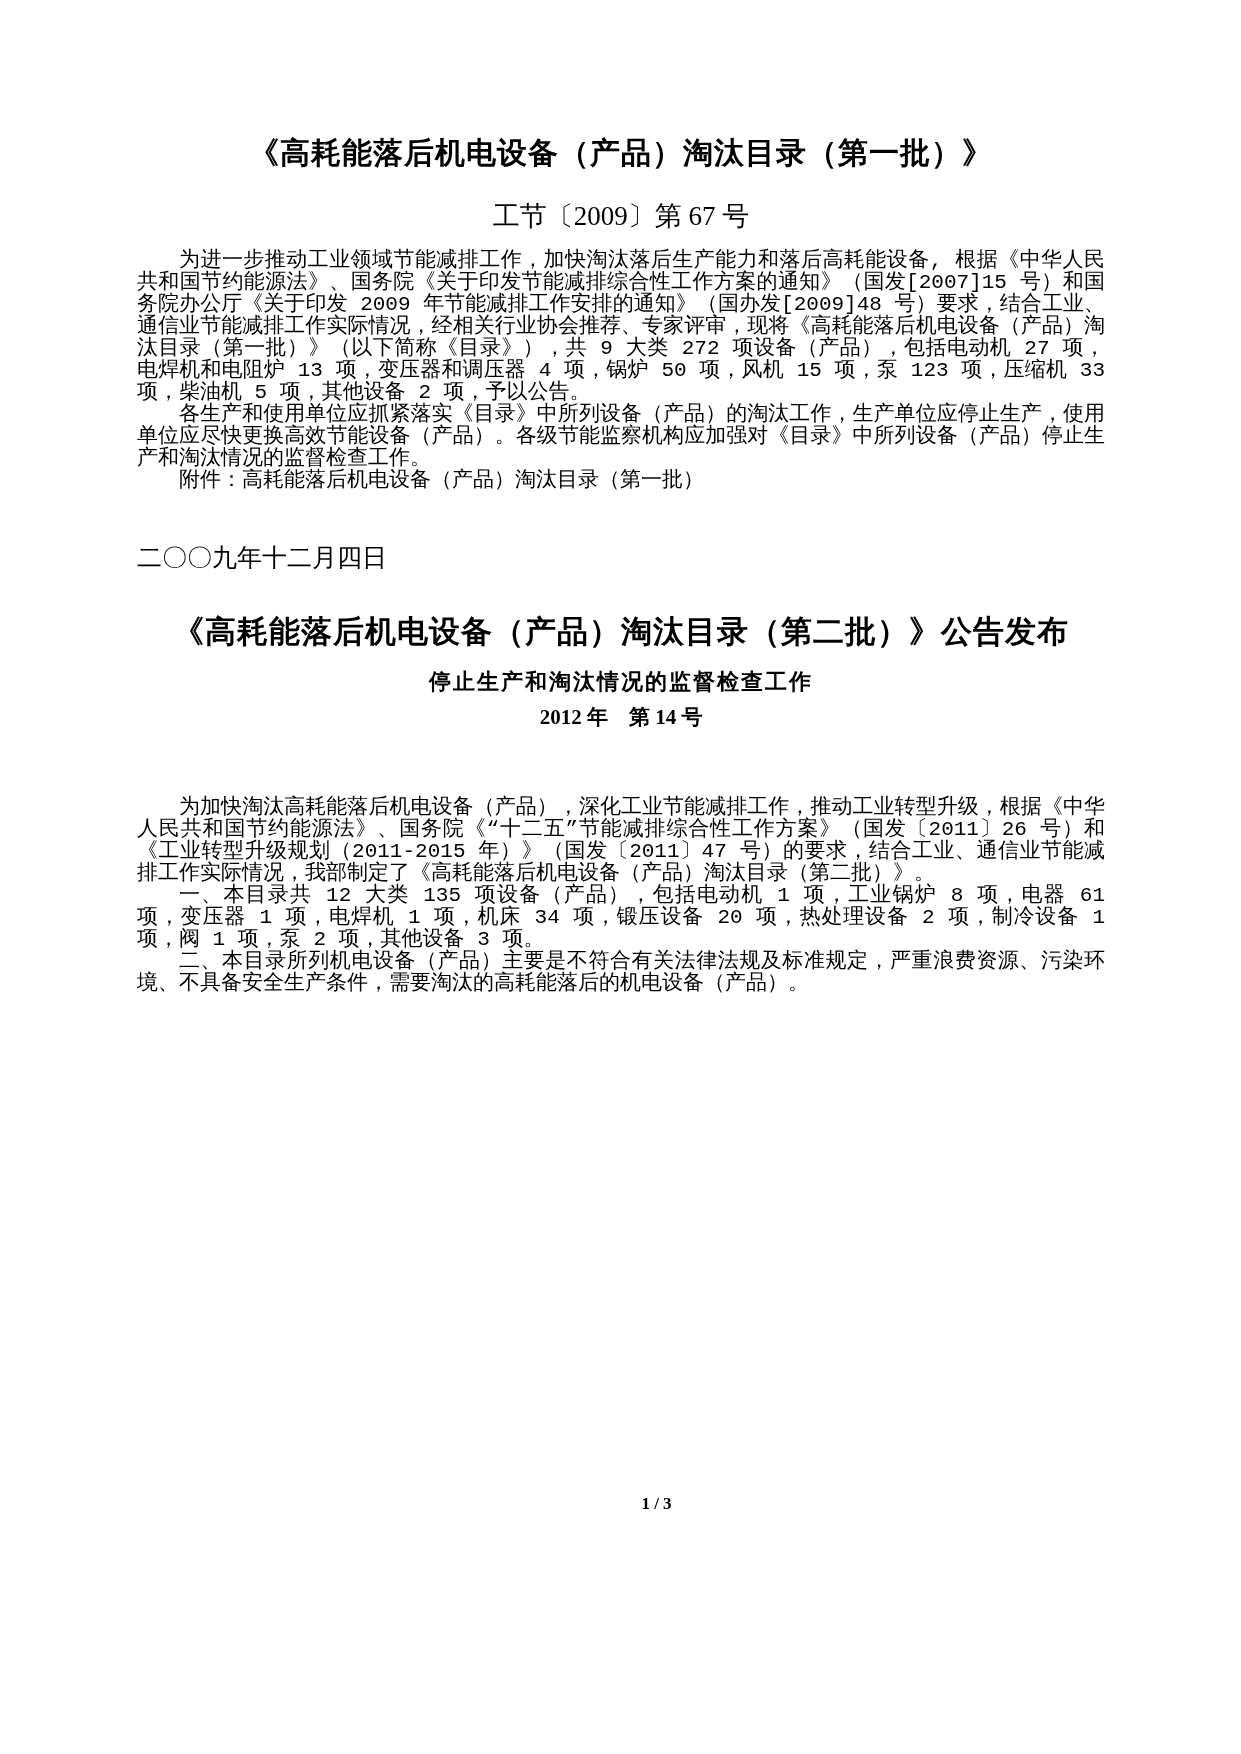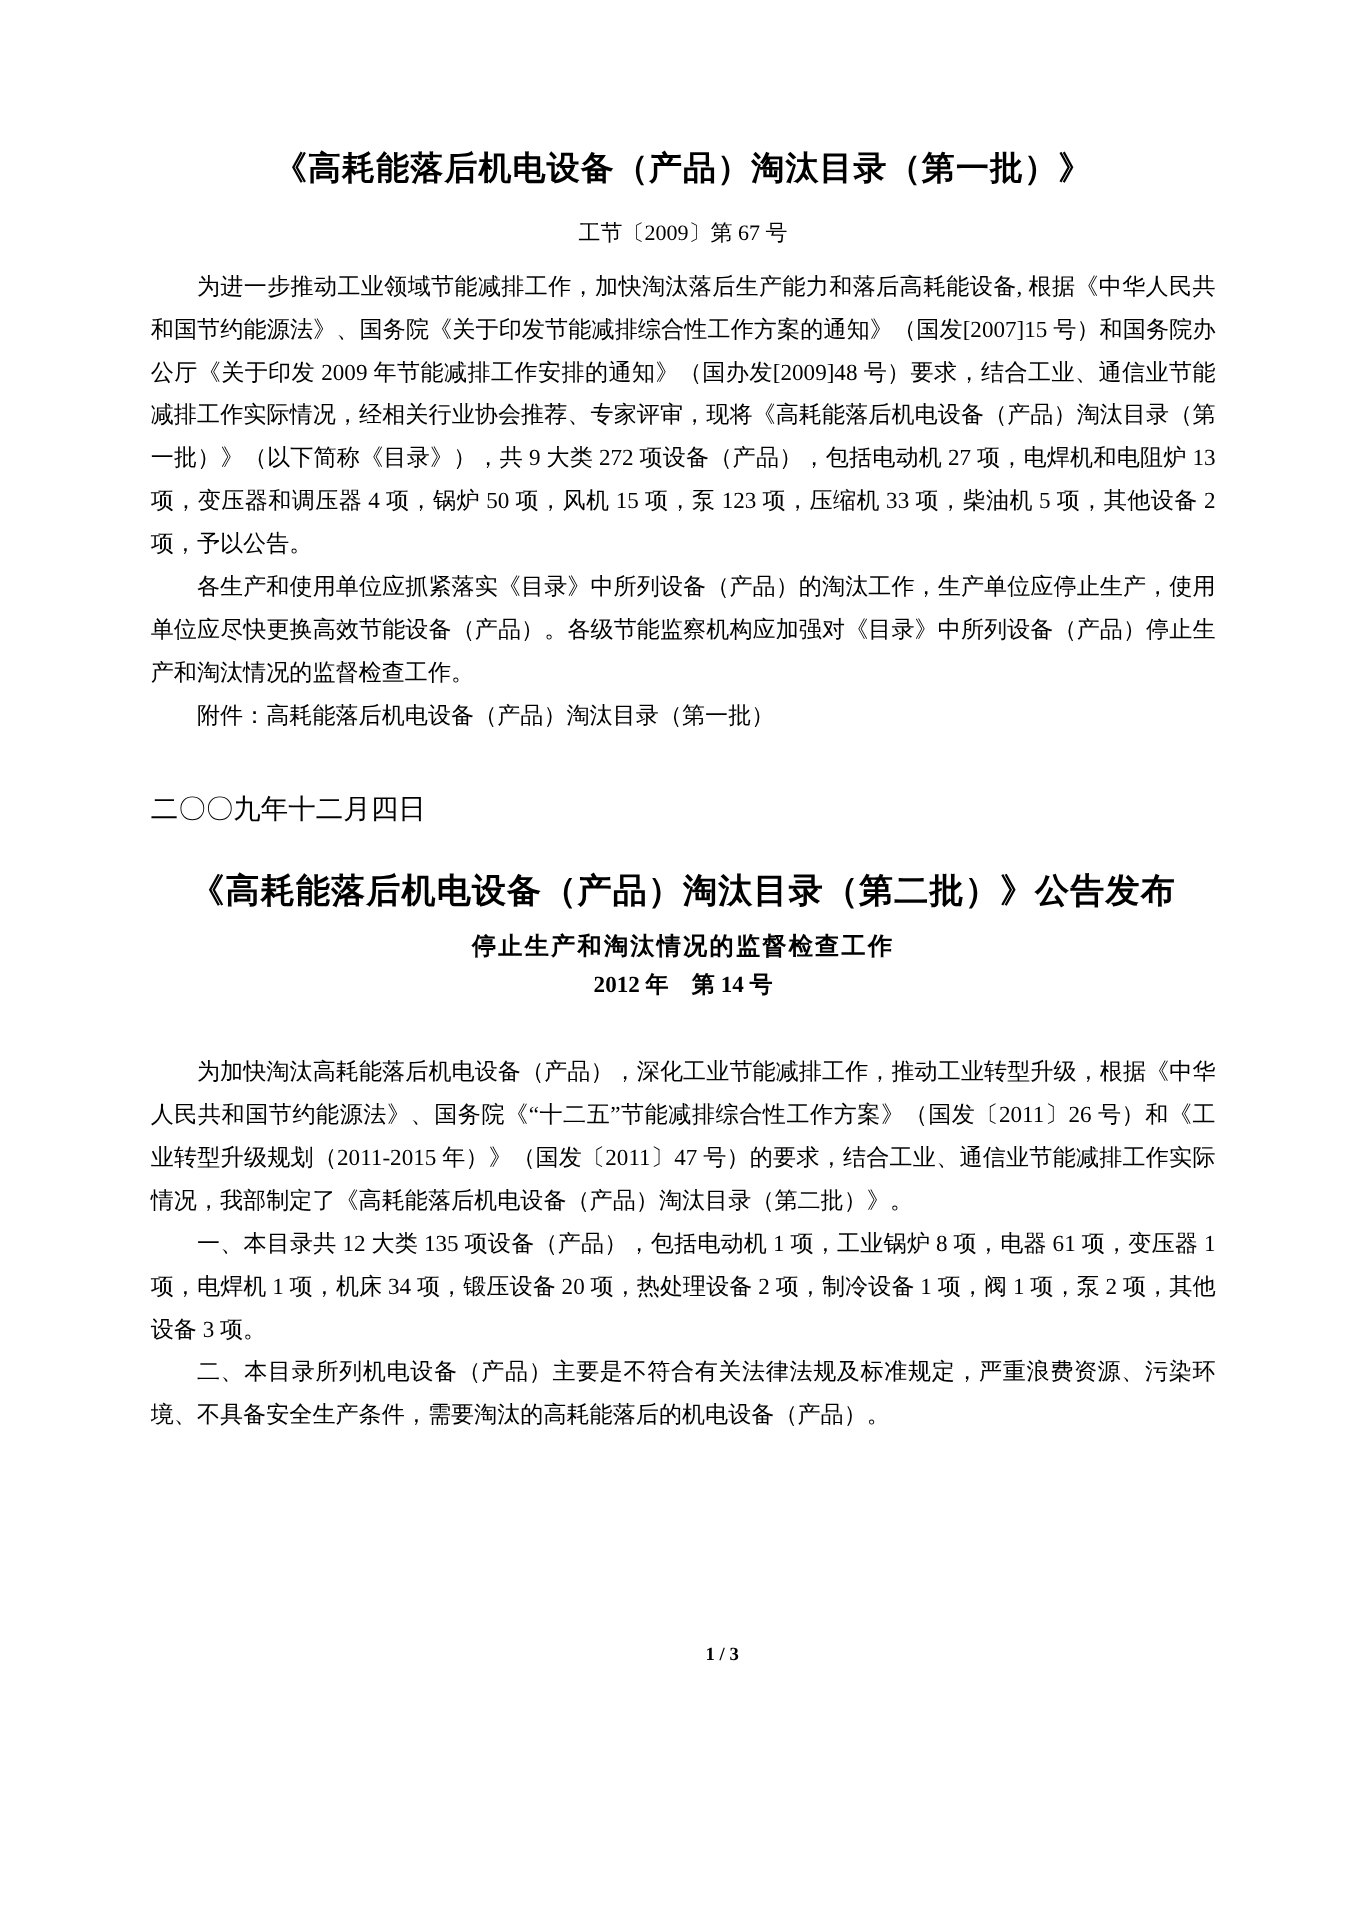--- a/index.html
+++ b/index.html
@@ -28,32 +28,33 @@
       margin: 0 0 24px 0;
       letter-spacing: 1px;
     }
     .a1-subtitle {
       font-size: 30px;
       font-weight: bold;
       text-align: center;
       margin: 0 0 16px 0;
     }
     .a1-docnum {
-      font-size: 20px;
+      font-size: 27px;
       font-weight: normal;
       text-align: center;
       margin: 0 0 16px 0;
     }
     p.body-par {
       font-size: 21px;
-      line-height: 39px;
+      line-height: 22px;
       text-align: justify;
       text-indent: 2em;
       margin: 0;
       word-break: break-all;
+      font-family: Liberation Mono, monospace;
     }
     .date-line {
       font-size: 25px;
       text-align: left;
       padding-right: 78px;
       margin-top: 49px;
     }
     .a2-title {
       font-size: 31px;
       font-weight: bold;
@@ -65,21 +66,21 @@
       font-size: 22px;
       font-weight: bold;
       text-align: center;
       margin: 0 0 6px 0;
       letter-spacing: 2px;
     }
     .a2-docnum {
       font-size: 21px;
       font-weight: bold;
       text-align: center;
-      margin: 0 0 46px 0;
+      margin: 0 0 66px 0;
     }
     .page-footer {
       position: absolute;
       top: 1494px;
       left: 0;
       width: 100%;
       text-align: center;
       font-size: 17px;
       font-weight: bold;
       padding-left: 36px;

